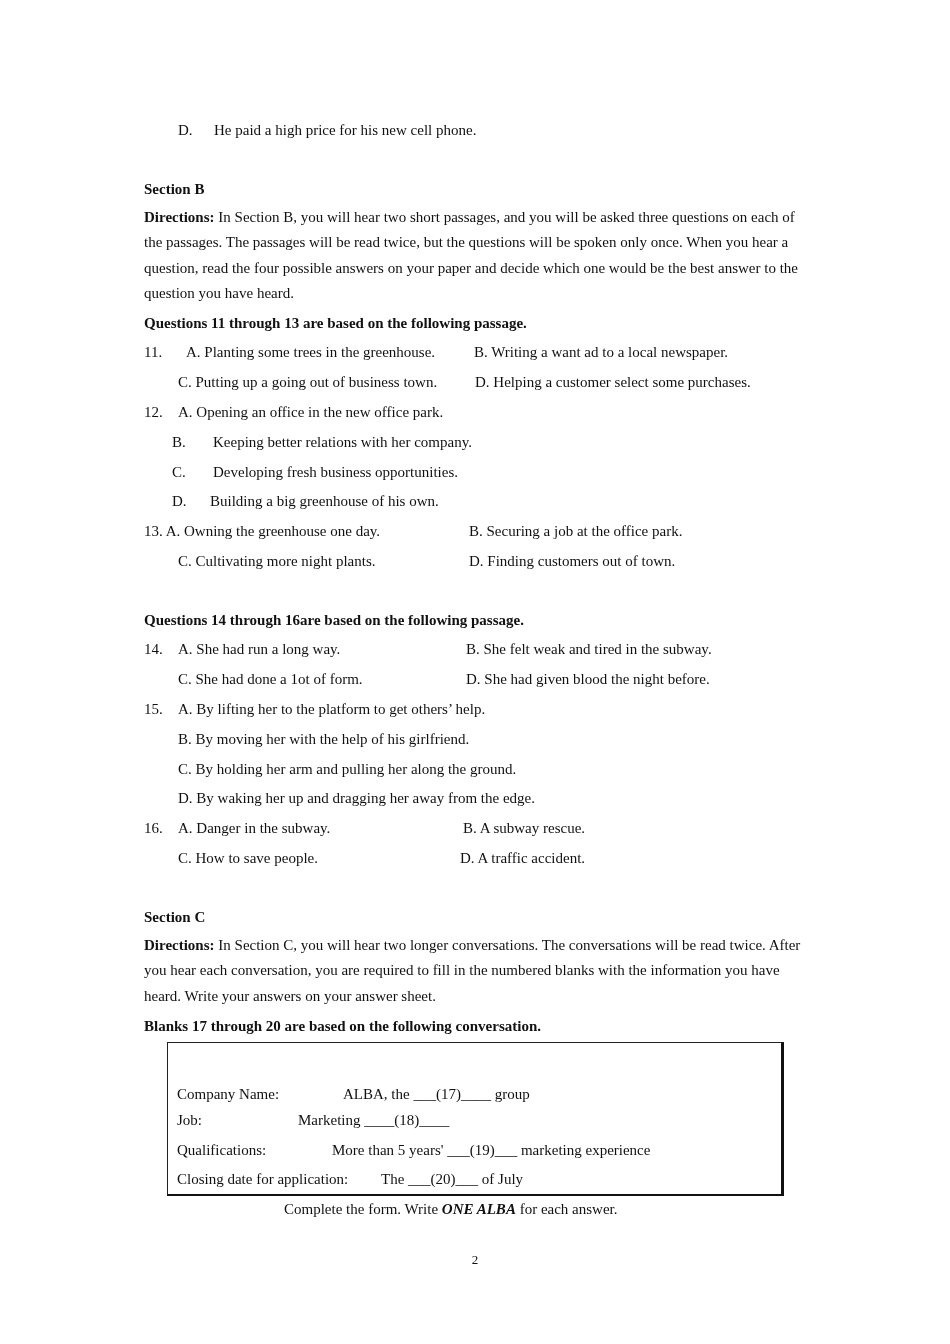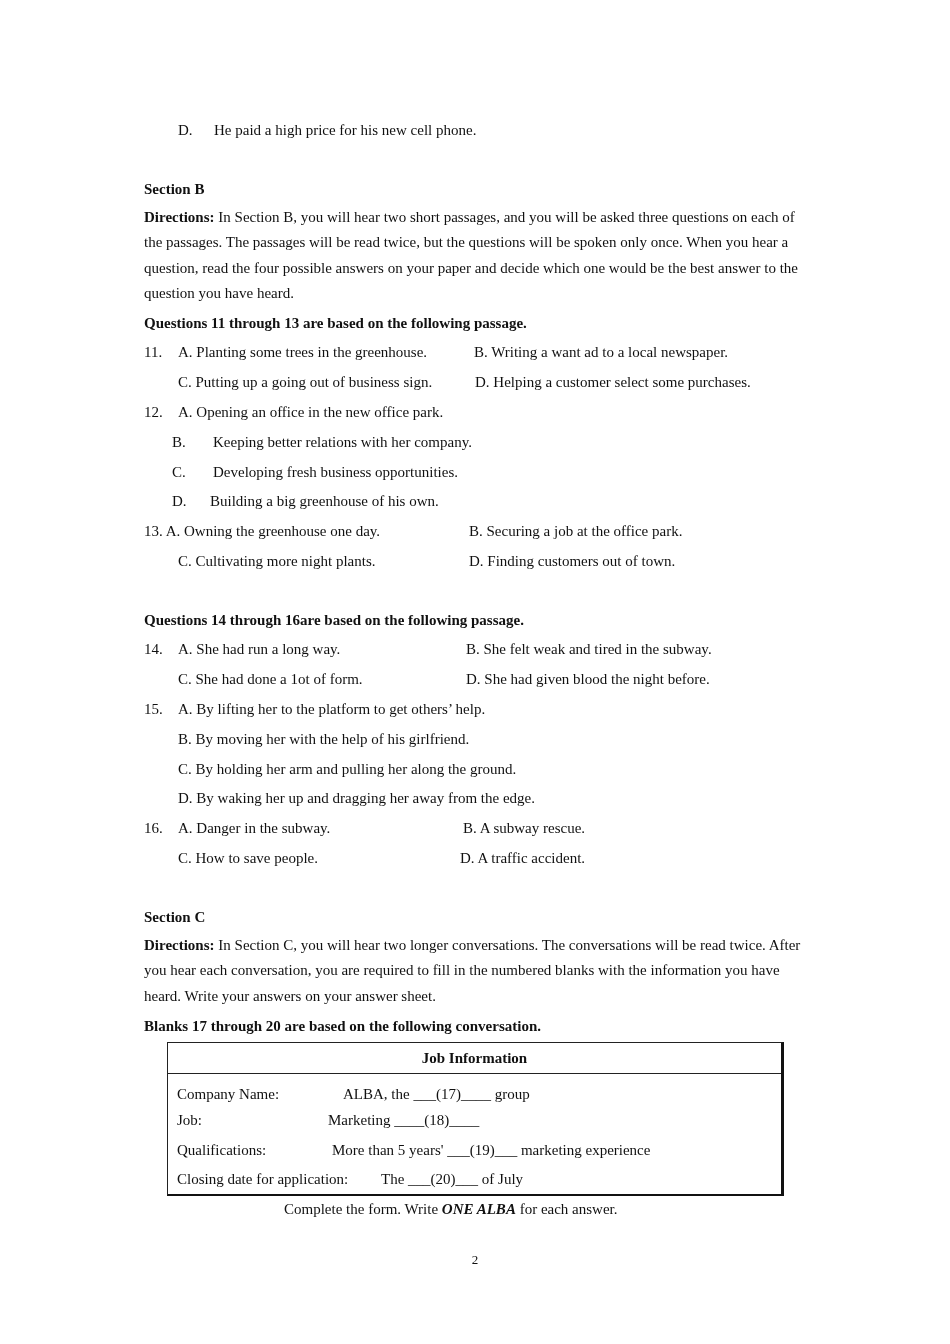--- a/index.html
+++ b/index.html
@@ -30,23 +30,23 @@
   <span style="position:absolute; left:36px;">He paid a high price for his new cell phone.</span>
 </div>
 
 <div class="abs bold" style="left:144px; top:180px;">Section B</div>
 <div class="para" style="top:205px;">
   <span class="bold">Directions:</span><span> In Section B, you will hear two short passages, and you will be asked three questions on each of the passages. The passages will be read twice, but the questions will be spoken only once. When you hear a question, read the four possible answers on your paper and decide which one would be the best answer to the question you have heard.</span>
 </div>
 <div class="abs bold" style="left:144px; top:314px;">Questions 11 through 13 are based on the following passage.</div>
 
 <div class="abs" style="left:144px; top:343px;">11.</div>
-<div class="abs" style="left:178px; top:343px;">A. Planting some trees in the greenhouse.</div>
+<div class="abs" style="left:186px; top:343px;">A. Planting some trees in the greenhouse.</div>
 <div class="abs" style="left:474px; top:343px;">B. Writing a want ad to a local newspaper.</div>
-<div class="abs" style="left:178px; top:373px;">C. Putting up a going out of business sign.</div>
+<div class="abs" style="left:178px; top:373px;">C. Putting up a going out of business town.</div>
 <div class="abs" style="left:475px; top:373px;">D. Helping a customer select some purchases.</div>
 
 <div class="abs" style="left:144px; top:403px;">12.</div>
 <div class="abs" style="left:178px; top:403px;">A. Opening an office in the new office park.</div>
 <div class="abs" style="left:172px; top:433px;">B.</div>
 <div class="abs" style="left:213px; top:433px;">Keeping better relations with her company.</div>
 <div class="abs" style="left:172px; top:463px;">C.</div>
 <div class="abs" style="left:213px; top:463px;">Developing fresh business opportunities.</div>
 <div class="abs" style="left:172px; top:492px;">D.</div>
 <div class="abs" style="left:210px; top:492px;">Building a big greenhouse of his own.</div>
@@ -76,28 +76,27 @@
 <div class="abs" style="left:178px; top:849px;">C. How to save people.</div>
 <div class="abs" style="left:460px; top:849px;">D. A traffic accident.</div>
 
 <div class="abs bold" style="left:144px; top:908px;">Section C</div>
 <div class="para" style="top:933px;">
   <span class="bold">Directions:</span><span> In Section C, you will hear two longer conversations. The conversations will be read twice. After you hear each conversation, you are required to fill in the numbered blanks with the information you have heard. Write your answers on your answer sheet.</span>
 </div>
 <div class="abs bold" style="left:144px; top:1017px;">Blanks 17 through 20 are based on the following conversation.</div>
 
 <div class="table-box">
-  <div class="table-head">Job Information</div>
   <div class="trow" style="top:42px;">
     <span>Company Name:</span>
     <span class="v" style="left:166px;">ALBA, the ___(17)____ group</span>
   </div>
   <div class="trow" style="top:68px;text-align:right;">
     <span>Job:</span>
-    <span class="v" style="left:121px;margin-left:30px;">Marketing ____(18)____</span>
+    <span class="v" style="left:121px;">Marketing ____(18)____</span>
   </div>
   <div class="trow" style="top:98px;">
     <span>Qualifications:</span>
     <span class="v" style="left:155px;">More than 5 years' ___(19)___ marketing experience</span>
   </div>
   <div class="trow" style="top:127px;">
     <span>Closing date for application:</span>
     <span class="v" style="left:204px;">The ___(20)___ of July</span>
   </div>
 </div>

